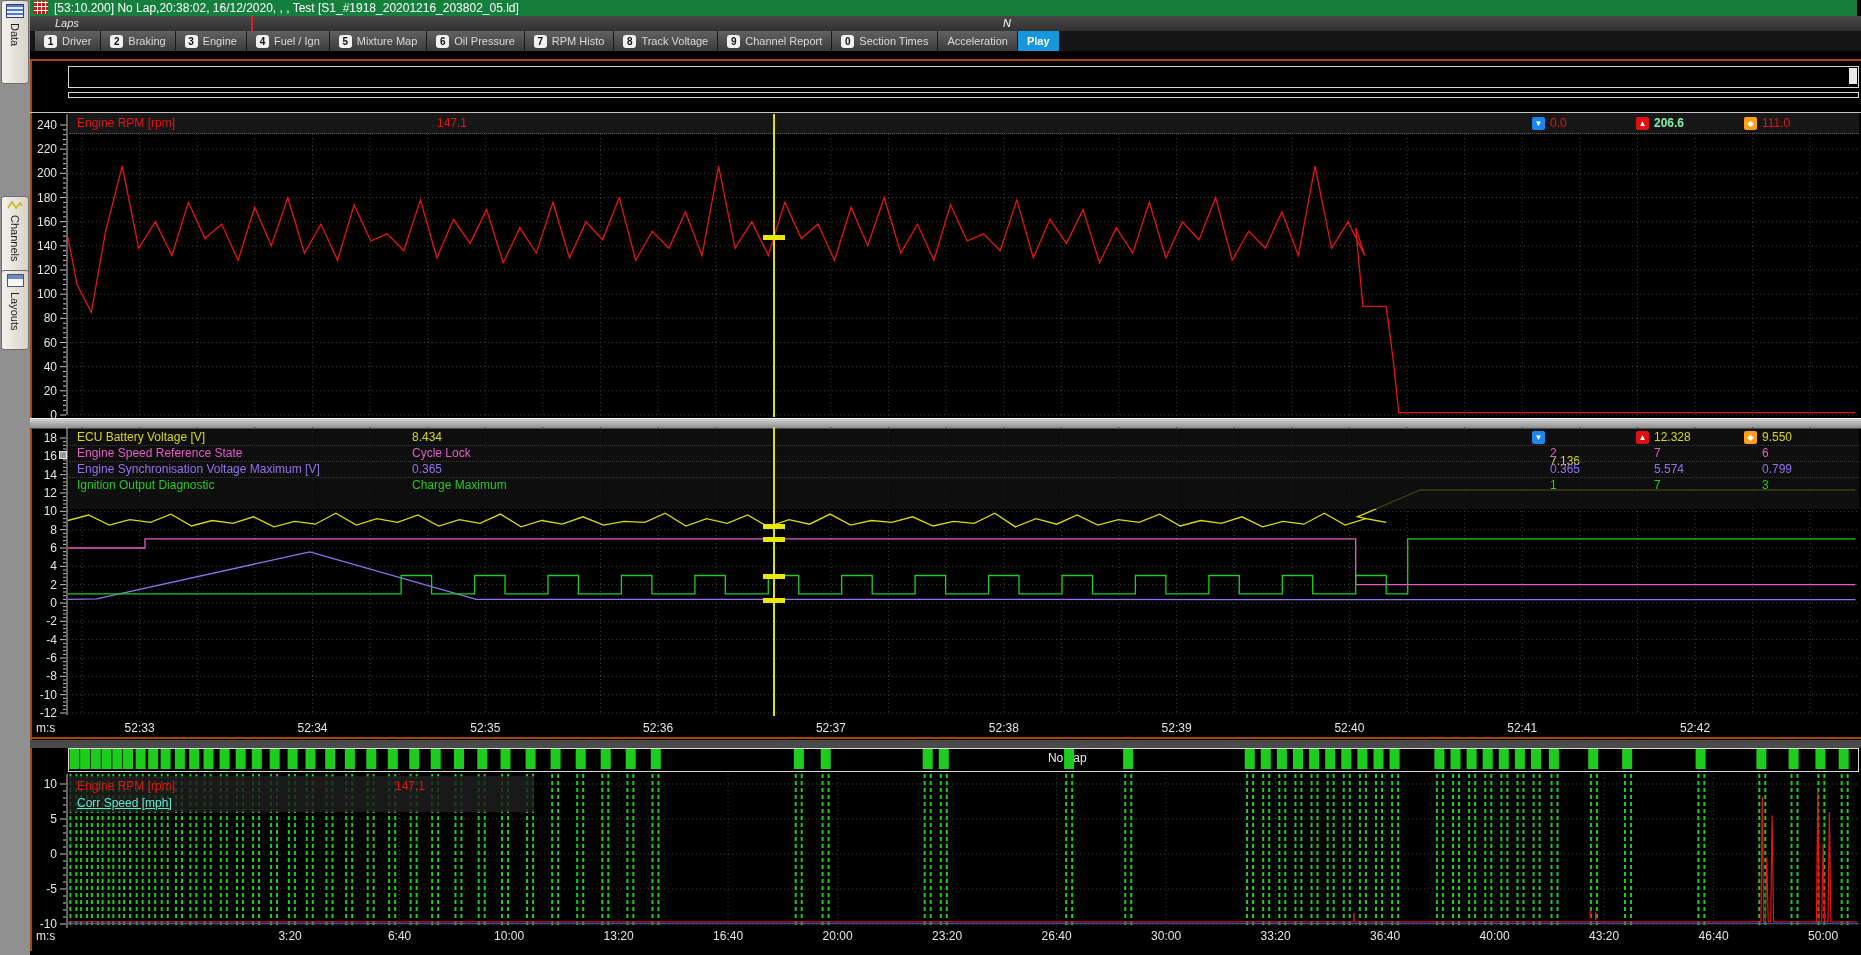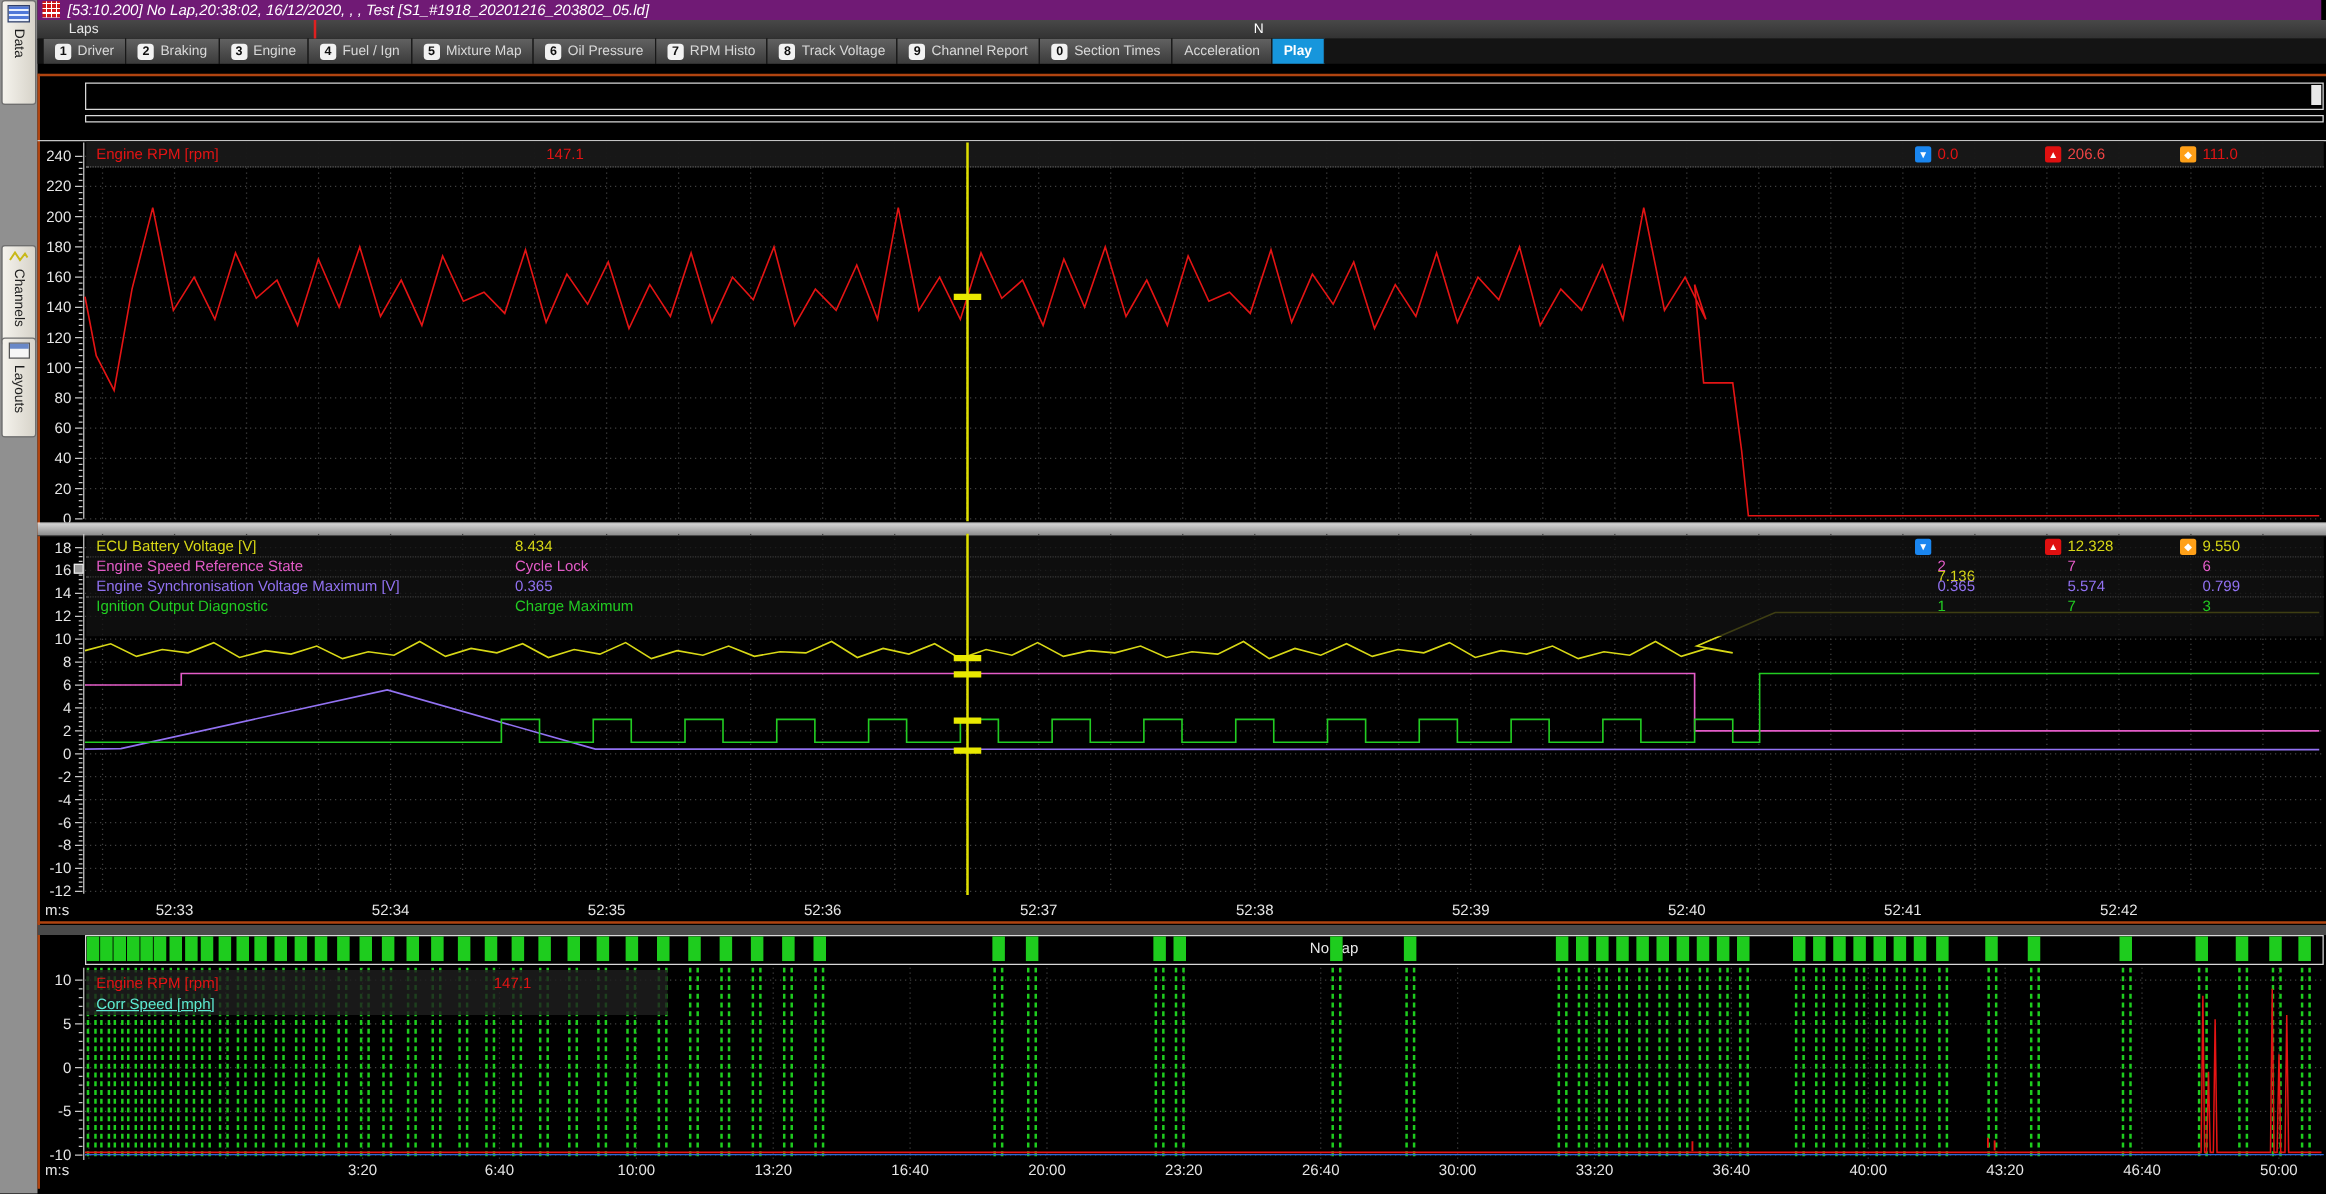--- a/index.html
+++ b/index.html
@@ -1,25 +1,25 @@
 <!DOCTYPE html>
 <html><head>
 <meta charset="utf-8">
 <style>
   html,body{margin:0;padding:0;background:#000;}
   #screen{position:relative;width:1861px;height:955px;background:#000;overflow:hidden;
           font-family:"Liberation Sans",sans-serif;}
   
-  .titlebar{position:absolute;left:30px;top:0;right:4px;height:16px;background:#701a75;font-style:italic;}
+  .titlebar{position:absolute;left:30px;top:0;right:4px;height:16px;background:#15803d;}
   .motec-logo{position:absolute;left:4px;top:1px;width:14px;height:13px;background:#cf1616;
     background-image:repeating-linear-gradient(0deg,transparent 0 3px,#fff 3px 4px),
                      repeating-linear-gradient(90deg,transparent 0 3px,#fff 3px 4px);}
   .title-text{position:absolute;left:24px;top:0;color:#fff;font-size:12px;line-height:16px;white-space:nowrap;}
   
-  .lapsbar{position:absolute;left:30px;top:16px;right:0;height:15px;background:linear-gradient(#484848,#323232);border-bottom:1px solid #1c1c1c;}
+  .lapsbar{position:absolute;left:30px;top:16px;right:0;height:15px;background:linear-gradient(#484848,#323232);border-bottom:1px solid #1c1c1c;font-style:italic;}
   .laps-label{position:absolute;left:25px;top:1px;color:#e6e6e6;font-size:11px;}
   .laps-cursor{position:absolute;left:221px;top:0;width:2px;height:15px;background:#e02020;}
   .lap-n{position:absolute;left:973px;top:1px;color:#fff;font-size:11px;}
   
   .tabbar{position:absolute;left:30px;top:31px;right:0;height:20px;background:#141414;display:flex;align-items:stretch;padding-left:5px;}
   .wtab{display:flex;align-items:center;gap:5px;padding:0 9px;background:linear-gradient(#616161,#3b3b3b);
         border-right:1px solid #181818;color:#d9d9d9;font-size:11px;white-space:nowrap;}
   .wtab .badge{width:13px;height:13px;border-radius:3px;background:#f2f2f2;color:#101010;font-weight:bold;
         font-size:10px;line-height:13px;text-align:center;}
   .wtab.active{background:#1796dc;color:#fff;font-weight:bold;}
@@ -639,21 +639,21 @@
 
   <div class="legend-band band-top">
     <span class="leg-name" style="color: rgb(228, 20, 20);">Engine RPM [rpm]</span>
     <span class="leg-val" style="left: 368px; color: rgb(228, 20, 20);">147.1</span>
     <span class="statgroup" style="left:1463px;height:20px">
       <span class="sicon" style="background: rgb(26, 134, 240);">▼</span>
       <span class="sval" style="color: rgb(228, 20, 20);">0.0</span>
     </span>
     <span class="statgroup" style="left:1567px;height:20px">
       <span class="sicon" style="background: rgb(224, 16, 16);">▲</span>
-      <span class="sval" style="color: #ef4444;">206.6</span>
+      <span class="sval" style="color: #86efac; font-weight: bold;">206.6</span>
     </span>
     <span class="statgroup" style="left:1675px;height:20px">
       <span class="sicon" style="background: rgb(255, 160, 24);">◆</span>
       <span class="sval" style="color: rgb(228, 20, 20);">111.0</span>
     </span>
   </div>
 
   <div class="sel-bullet"></div>
   <div class="legend-band band-mid">
     <div class="mrow" style="top:0">

